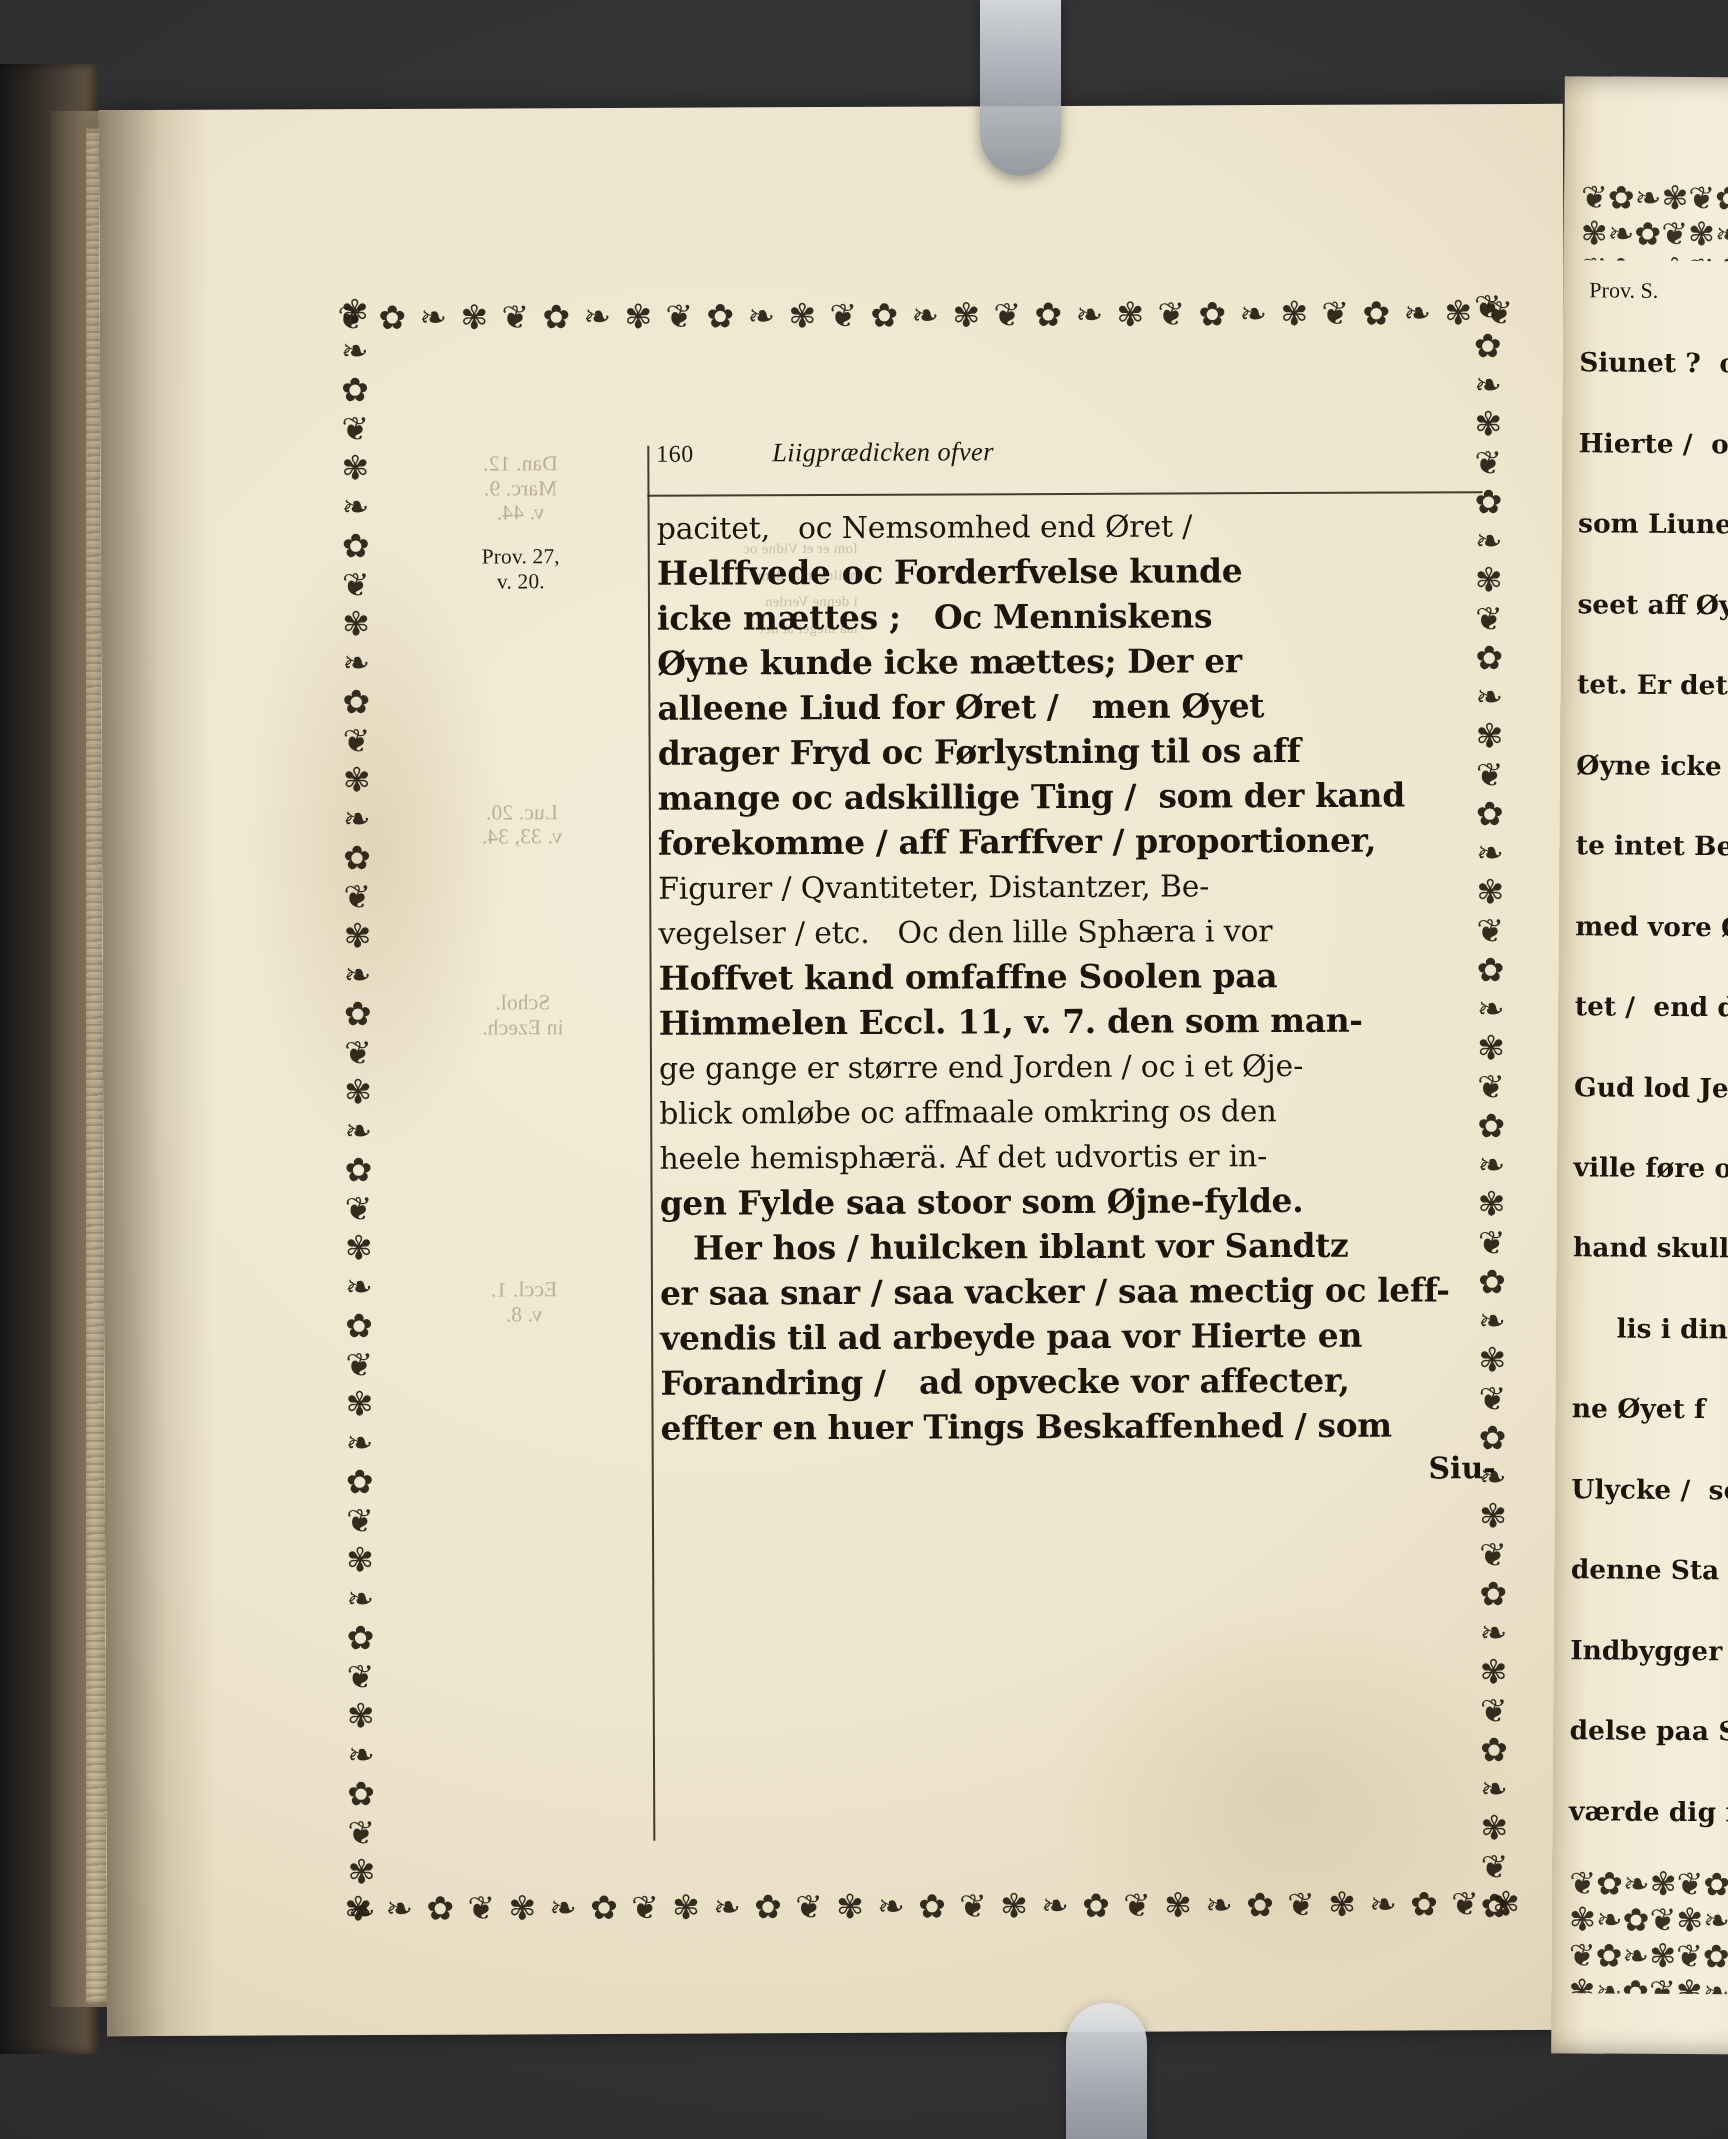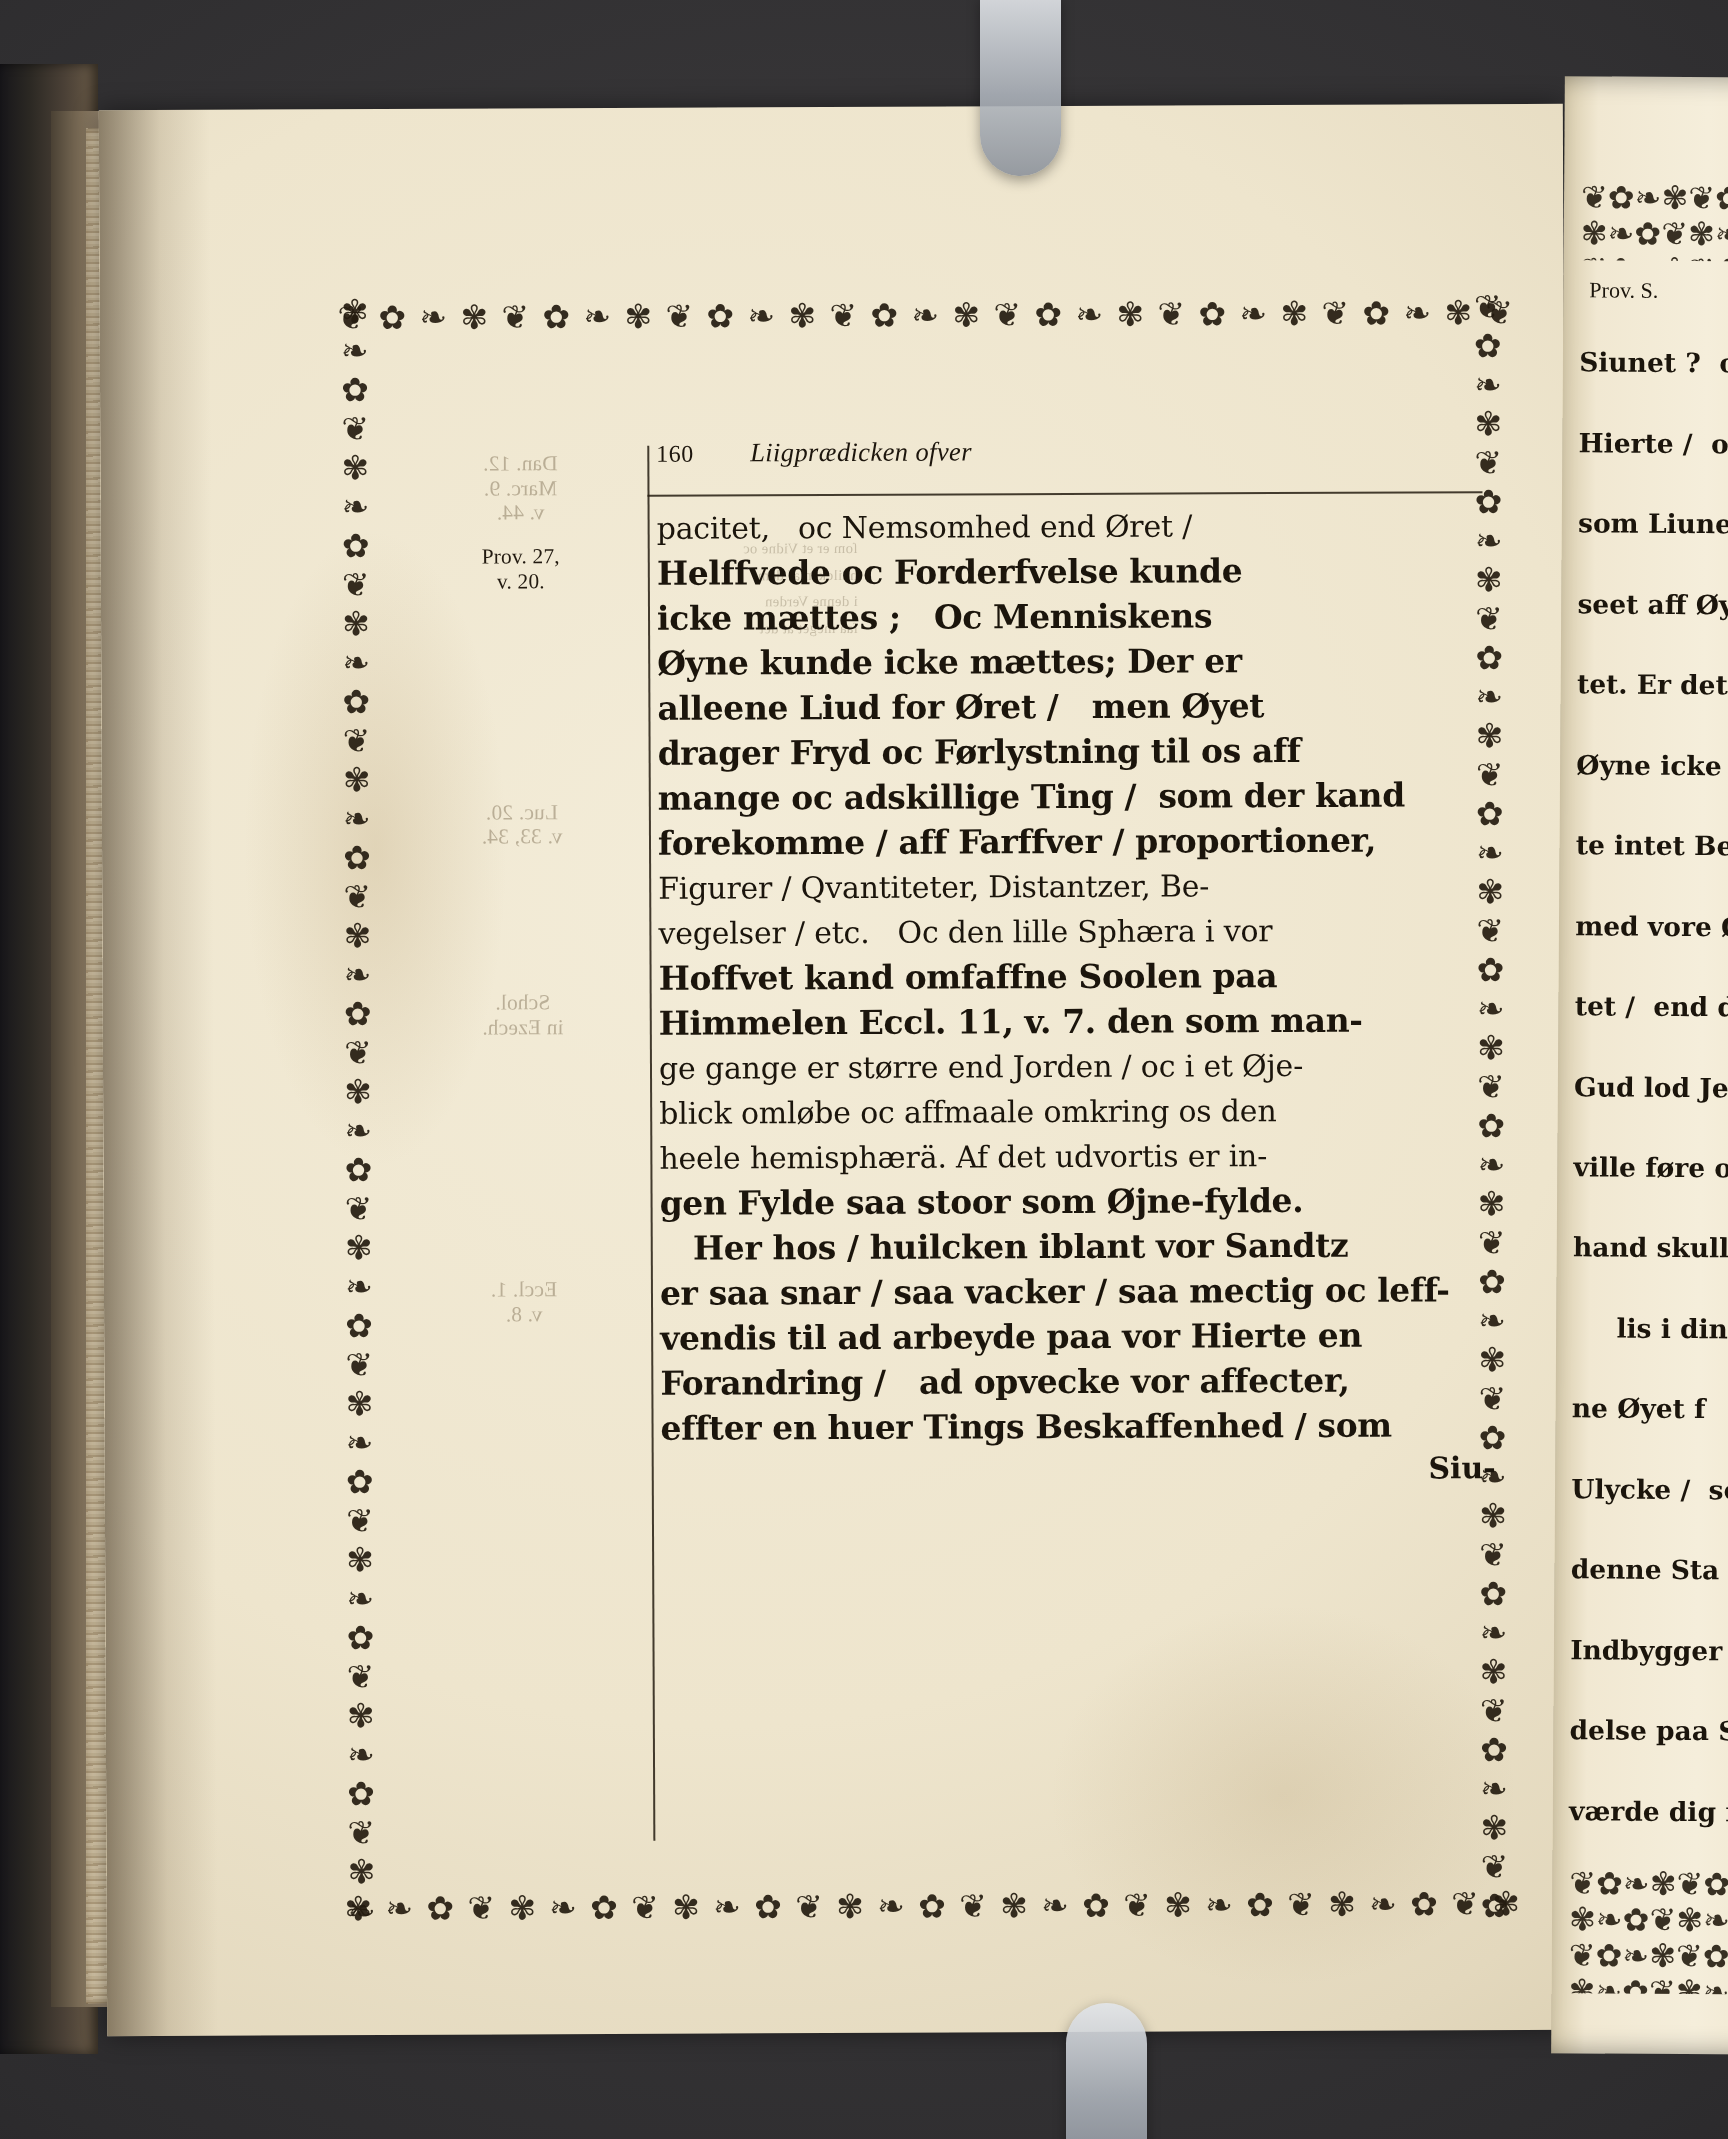--- a/index.html
+++ b/index.html
@@ -211,21 +211,21 @@
     font-family: "Liberation Serif", serif;
     font-size: 24px;
     color: #1d160d;
     letter-spacing: 0.4px;
   }
   .runtitle {
     font-family: "Liberation Serif", serif;
     font-style: italic;
     font-size: 26.5px;
     color: #1d160d;
-    margin-left: 42px;
+    margin-left: 64px;
     letter-spacing: 0.4px;
   }
 
   .body {
     position: absolute;
     left: 556px;
     top: 398px;
     width: 835px;
   }
   .ln {

